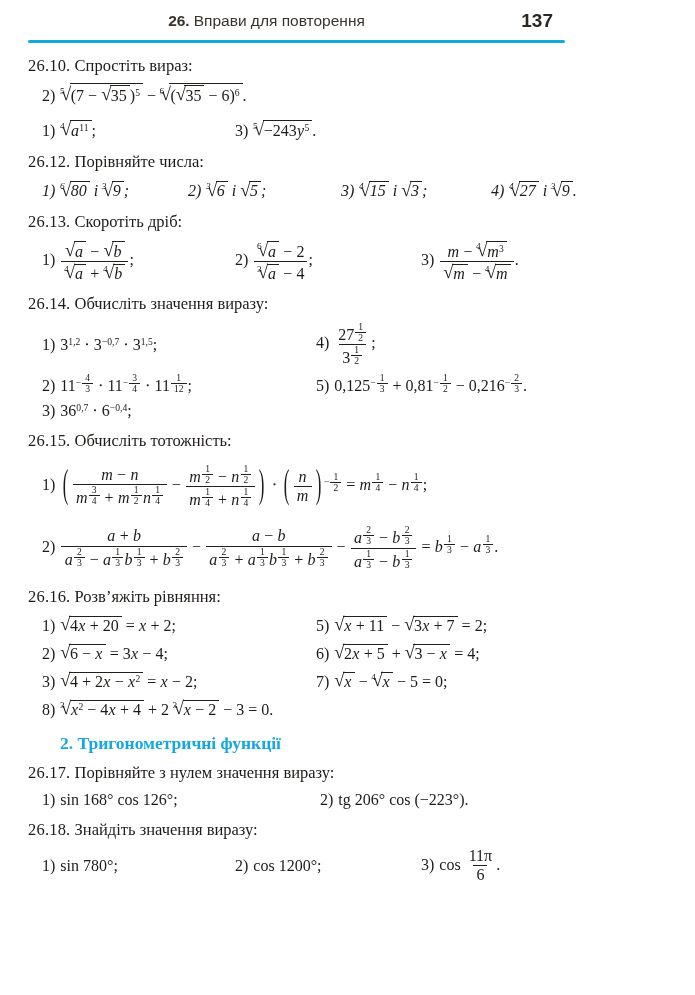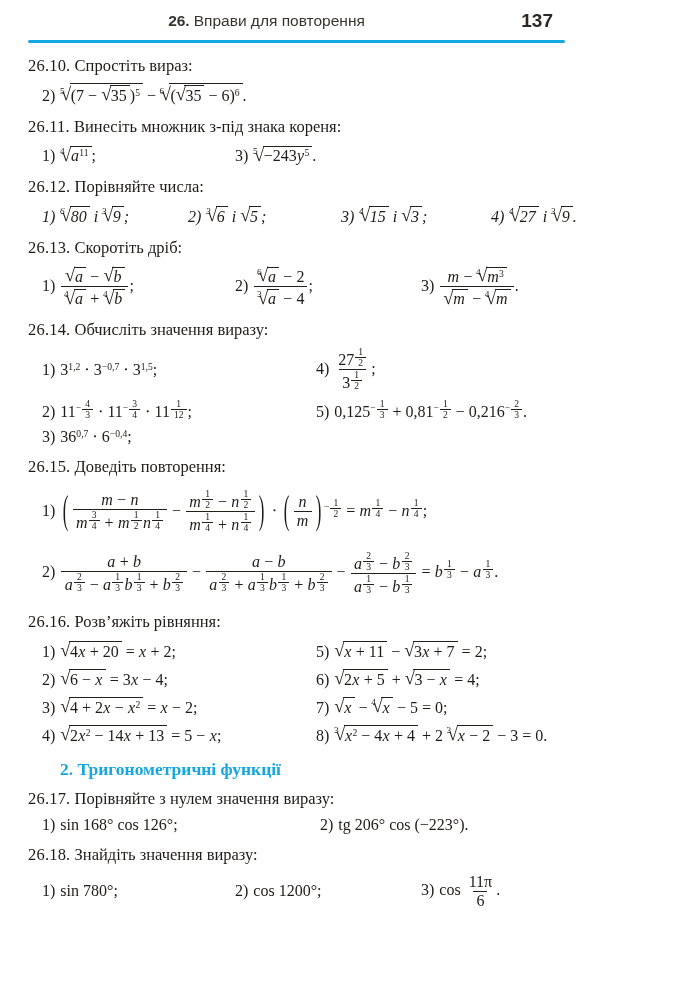--- a/index.html
+++ b/index.html
@@ -61,21 +61,20 @@
   <div class="headrule" style="background: rgb(20, 167, 224);"></div>
 
   <section class="problem">
     <p class="stmt"><b class="pnum">26.10.</b> <span>Спростіть вираз:</span></p>
     <div class="pitems g2a">
       <div class="pitem"><span class="plabel">2)</span><span class="pmath"><span class="rad"><span class="ridx">5</span><span class="rsign">√</span><span class="rbody">(7 − <span class="rad"><span class="rsign">√</span><span class="rbody">35</span></span>)<span class="msup">5</span></span></span> − <span class="rad"><span class="ridx">6</span><span class="rsign">√</span><span class="rbody">(<span class="rad"><span class="rsign">√</span><span class="rbody">35</span></span> − 6)<span class="msup">6</span></span></span>.</span></div>
     </div>
   </section>
 
   <section class="problem">
-    <p class="stmt"><b class="pnum">26.11.</b> <span>Винесіть множник з-під знака кореня:</span></p>
     <div class="pitems g3a">
       <div class="pitem"><span class="plabel">1)</span><span class="pmath"><span class="rad"><span class="ridx">4</span><span class="rsign">√</span><span class="rbody"><i>a</i><span class="msup">11</span></span></span>;</span></div>
       <div class="pitem"><span class="plabel">3)</span><span class="pmath"><span class="rad"><span class="ridx">5</span><span class="rsign">√</span><span class="rbody">−243<i>y</i><span class="msup">5</span></span></span>.</span></div>
     </div>
   </section>
 
   <section class="problem">
     <p class="stmt"><b class="pnum">26.12.</b> <span>Порівняйте числа:</span></p>
     <div class="pitems g4a">
       <div class="pitem"><span class="plabel">1)</span><span class="pmath"><span class="rad"><span class="ridx">6</span><span class="rsign">√</span><span class="rbody">80</span></span> і <span class="rad"><span class="ridx">3</span><span class="rsign">√</span><span class="rbody">9</span></span>;</span></div>
@@ -135,21 +134,21 @@
                 <span class="fden">2</span>
               </span></span> − 0,216<span class="msup">−<span class="frac">
                 <span class="fnum">2</span>
                 <span class="fden">3</span>
               </span></span>.</span></div>
       <div class="pitem"><span class="plabel">3)</span><span class="pmath">36<span class="msup">0,7</span> ⋅ 6<span class="msup">−0,4</span>;</span></div>
     </div>
   </section>
 
   <section class="problem">
-    <p class="stmt"><b class="pnum">26.15.</b> <span>Доведіть повторення:</span></p>
+    <p class="stmt"><b class="pnum">26.15.</b> <span>Обчисліть тотожність:</span></p>
     <div class="pitems g1">
       <div class="pitem disp"><span class="plabel">1)</span><span class="pmath"><span class="bigp">(</span><span class="frac">
               <span class="fnum"><i>m</i> − <i>n</i></span>
               <span class="fden"><i>m</i><span class="msup"><span class="frac">
                     <span class="fnum">3</span>
                     <span class="fden">4</span>
                   </span></span> + <i>m</i><span class="msup"><span class="frac">
                     <span class="fnum">1</span>
                     <span class="fden">2</span>
                   </span></span><i>n</i><span class="msup"><span class="frac">
@@ -241,21 +240,20 @@
 
   <section class="problem">
     <p class="stmt"><b class="pnum">26.16.</b> <span>Розв’яжіть рівняння:</span></p>
     <div class="pitems g2b">
       <div class="pitem"><span class="plabel">1)</span><span class="pmath"><span class="rad"><span class="rsign">√</span><span class="rbody">4<i>x</i> + 20</span></span> = <i>x</i> + 2;</span></div>
       <div class="pitem"><span class="plabel">5)</span><span class="pmath"><span class="rad"><span class="rsign">√</span><span class="rbody"><i>x</i> + 11</span></span> − <span class="rad"><span class="rsign">√</span><span class="rbody">3<i>x</i> + 7</span></span> = 2;</span></div>
       <div class="pitem"><span class="plabel">2)</span><span class="pmath"><span class="rad"><span class="rsign">√</span><span class="rbody">6 − <i>x</i></span></span> = 3<i>x</i> − 4;</span></div>
       <div class="pitem"><span class="plabel">6)</span><span class="pmath"><span class="rad"><span class="rsign">√</span><span class="rbody">2<i>x</i> + 5</span></span> + <span class="rad"><span class="rsign">√</span><span class="rbody">3 − <i>x</i></span></span> = 4;</span></div>
       <div class="pitem"><span class="plabel">3)</span><span class="pmath"><span class="rad"><span class="rsign">√</span><span class="rbody">4 + 2<i>x</i> − <i>x</i><span class="msup">2</span></span></span> = <i>x</i> − 2;</span></div>
       <div class="pitem"><span class="plabel">7)</span><span class="pmath"><span class="rad"><span class="rsign">√</span><span class="rbody"><i>x</i></span></span> − <span class="rad"><span class="ridx">4</span><span class="rsign">√</span><span class="rbody"><i>x</i></span></span> − 5 = 0;</span></div>
-      <div class="pitem"><span class="plabel">4)</span><span class="pmath"><span class="rad"><span class="rsign">√</span><span class="rbody">2<i>x</i><span class="msup">2</span> − 14<i>x</i> + 13</span></span> = 5 − <i>x</i>;</span></div>
       <div class="pitem"><span class="plabel">8)</span><span class="pmath"><span class="rad"><span class="ridx">3</span><span class="rsign">√</span><span class="rbody"><i>x</i><span class="msup">2</span> − 4<i>x</i> + 4</span></span> + 2 <span class="rad"><span class="ridx">3</span><span class="rsign">√</span><span class="rbody"><i>x</i> − 2</span></span> − 3 = 0.</span></div>
     </div>
   </section>
 
   <div class="sechead" style="color: rgb(20, 167, 224);">
     <b>2.</b> <span>Тригонометричні функції</span>
   </div>
 
   <section class="problem">
     <p class="stmt"><b class="pnum">26.17.</b> <span>Порівняйте з нулем значення виразу:</span></p>

